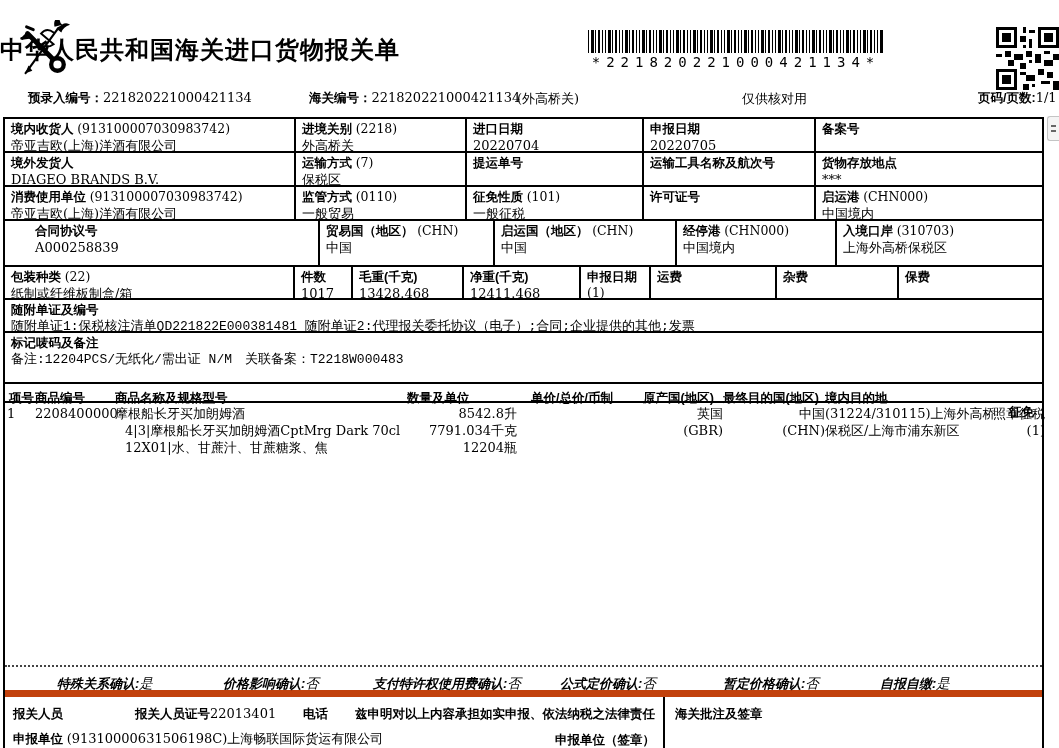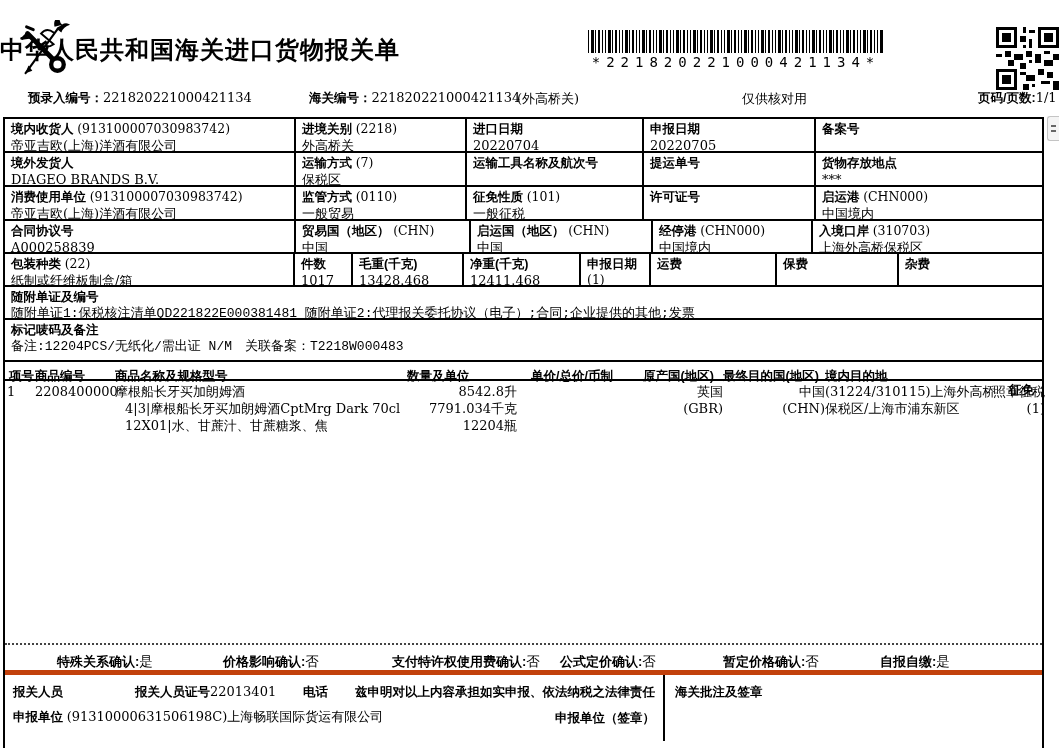--- a/index.html
+++ b/index.html
@@ -29,21 +29,21 @@
   .goods-head{display:grid;grid-template-columns:30px 80px 292px 110px 126px 80px 102px 168px 1fr;
       border-bottom:2px solid #000;box-sizing:border-box;align-items:center;height:19px;}
   .goods-head .gh{font-weight:bold;font-size:12.5px;white-space:nowrap;overflow:hidden;}
   .goods-body{box-sizing:border-box;border-bottom:2px dotted #444;position:relative;}
   .goods-row{display:grid;grid-template-columns:30px 80px 292px 110px 126px 80px 102px 168px 1fr;padding-top:2px;}
   .goods-row .gc{font-family:"DejaVu Serif","Liberation Serif",serif;font-size:13px;line-height:17px;overflow:visible;white-space:nowrap;}
   .r{text-align:right;}
   .c{text-align:left;}
   .ind{padding-left:10px;}
   
-  .confirm-row{position:relative;border-bottom:5px solid #c2410c;box-sizing:border-box;}
+  .confirm-row{position:relative;border-bottom:7px solid #c2410c;box-sizing:border-box;font-style:italic;}
   .confirm{position:absolute;top:8px;white-space:nowrap;}
   .confirm .lbl{font-size:13px;}
   .confirm .cv{font-family:"DejaVu Serif","Liberation Serif",serif;font-size:13.5px;}
   
   .footer-row{display:grid;grid-template-columns:660px 1fr;}
   .fcell{position:relative;box-sizing:border-box;}
   .fcell.left{border-right:2px solid #000;padding-left:6px;}
   .fl{position:absolute;white-space:nowrap;}
   
   .side-widget{position:absolute;left:1047px;top:116px;width:14px;height:25px;background:#f4f4f4;
@@ -152,25 +152,25 @@
     <div class="row" style="grid-template-columns:291px 171px 177px 172px 1fr;height:34px;">
       <div class="cell">
         <span class="lbl">境外发货人</span>
         <span class="val">DIAGEO BRANDS B.V.</span>
       </div>
       <div class="cell">
         <span class="lbl">运输方式</span> <span class="code">(7)</span>
         <span class="val">保税区</span>
       </div>
       <div class="cell">
+        <span class="lbl">提运单号</span>
+        <span class="val"></span>
+      </div>
+      <div class="cell">
         <span class="lbl">运输工具名称及航次号</span>
-        <span class="val"></span>
-      </div>
-      <div class="cell">
-        <span class="lbl">提运单号</span>
         <span class="val"></span>
       </div>
       <div class="cell">
         <span class="lbl">货物存放地点</span>
         <span class="val">***</span>
       </div>
     </div>
 
     <div class="row" style="grid-template-columns:291px 171px 177px 172px 1fr;height:34px;">
       <div class="cell">
@@ -188,21 +188,21 @@
       <div class="cell">
         <span class="lbl">许可证号</span>
         <span class="val"></span>
       </div>
       <div class="cell">
         <span class="lbl">启运港</span> <span class="code">(CHN000)</span>
         <span class="val">中国境内</span>
       </div>
     </div>
 
-    <div class="row" style="grid-template-columns:291px 175px 182px 160px 1fr;height:33px;">
+    <div class="row" style="grid-template-columns:291px 175px 182px 160px 1fr;height:46px;padding-left:24px;">
       <div class="cell">
         <span class="lbl">合同协议号</span>
         <span class="val">A000258839</span>
       </div>
       <div class="cell">
         <span class="lbl">贸易国（地区）</span> <span class="code">(CHN)</span>
         <span class="val">中国</span>
       </div>
       <div class="cell">
         <span class="lbl">启运国（地区）</span> <span class="code">(CHN)</span>
@@ -237,35 +237,35 @@
       </div>
       <div class="cell">
         <span class="lbl">申报日期</span> <span class="code">(1)</span>
         
       </div>
       <div class="cell">
         <span class="lbl">运费</span>
         <span class="val"></span>
       </div>
       <div class="cell">
+        <span class="lbl">杂费</span>
+        <span class="val"></span>
+      </div>
+      <div class="cell">
         <span class="lbl">保费</span>
-        <span class="val"></span>
-      </div>
-      <div class="cell">
-        <span class="lbl">杂费</span>
         <span class="val"></span>
       </div>
     </div>
 
     <div class="fullcell" style="height:33px;">
       <span class="lbl">随附单证及编号</span>
       <span class="val">随附单证1:保税核注清单QD221822E000381481 随附单证2:代理报关委托协议（电子）;合同;企业提供的其他;发票</span>
     </div>
 
-    <div class="fullcell" style="height:42px;">
+    <div class="fullcell" style="height:51px;">
       <span class="lbl">标记唛码及备注</span>
       <span class="val">备注:12204PCS/无纸化/需出证 N/M　关联备案：T2218W000483</span>
     </div>
 
     <div class="goods-head">
       <div class="gh" style="padding-left:4px;">项号</div>
       <div class="gh">商品编号</div>
       <div class="gh c">商品名称及规格型号</div>
       <div class="gh c">数量及单位</div>
       <div class="gh" style="padding-left:14px;">单价/总价/币制</div>
@@ -305,21 +305,21 @@
         <div class="gc r" style="padding-right:2px;">
           <div>照章征税</div>
           <div>(1)</div>
         </div>
       </div>
     </div>
 
     <div class="confirm-row" style="height:30px;">
       <span class="confirm" style="left:52px;"><span class="lbl">特殊关系确认:</span><span class="cv">是</span></span>
       <span class="confirm" style="left:218px;"><span class="lbl">价格影响确认:</span><span class="cv">否</span></span>
-      <span class="confirm" style="left:368px;margin-left:19px;"><span class="lbl">支付特许权使用费确认:</span><span class="cv">否</span></span>
+      <span class="confirm" style="left:368px;"><span class="lbl">支付特许权使用费确认:</span><span class="cv">否</span></span>
       <span class="confirm" style="left:555px;"><span class="lbl">公式定价确认:</span><span class="cv">否</span></span>
       <span class="confirm" style="left:718px;"><span class="lbl">暂定价格确认:</span><span class="cv">否</span></span>
       <span class="confirm" style="left:875px;"><span class="lbl">自报自缴:</span><span class="cv">是</span></span>
     </div>
 
     <div class="footer-row" style="height:66px;">
       <div class="fcell left">
         <span class="fl lbl" style="left:8px;top:9px;">报关人员</span>
         <span class="fl" style="left:130px;top:9px;"><span class="lbl">报关人员证号</span><span class="val">22013401</span></span>
         <span class="fl lbl" style="left:298px;top:9px;">电话</span>

